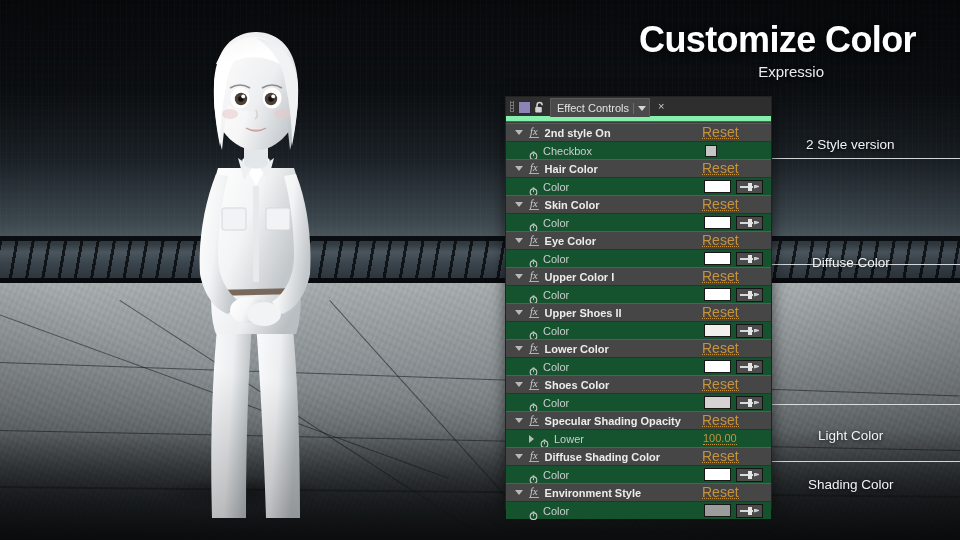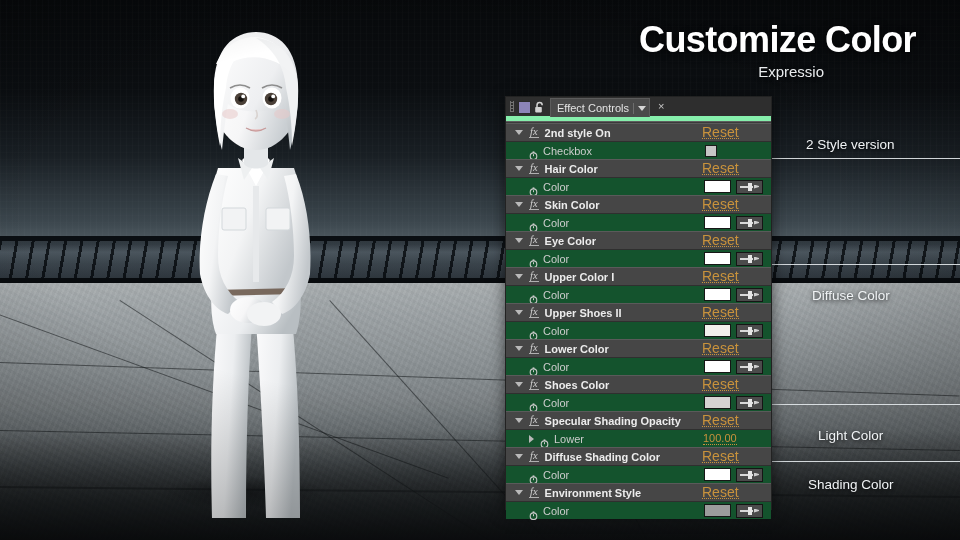--- a/index.html
+++ b/index.html
@@ -245,21 +245,21 @@
 
   <div class="title-wrap">
     <div class="title">Customize Color</div>
     <div class="subtitle">Expressio</div>
   </div>
 
   <div id="annotations">
       <div class="ann-line" style="left: 600px; top: 158px; width: 360px;"></div>
       <div class="ann-label" style="left: 806px; top: 137px;">2 Style version</div>
       <div class="ann-line" style="left: 600px; top: 264px; width: 360px;"></div>
-      <div class="ann-label" style="left: 812px; top: 288px;">Diffuse Color</div>
+      <div class="ann-label" style="left: 812px; top: 255px;">Diffuse Color</div>
       <div class="ann-line" style="left: 600px; top: 404px; width: 360px;"></div>
       <div class="ann-label" style="left: 818px; top: 428px;">Light Color</div>
       <div class="ann-line" style="left: 600px; top: 461px; width: 360px;"></div>
       <div class="ann-label" style="left: 808px; top: 477px;">Shading Color</div>
     </div>
 
   <div class="panel">
     <div class="panel-tabbar">
       <div class="grip"></div>
       <div class="sq-icon"></div>

